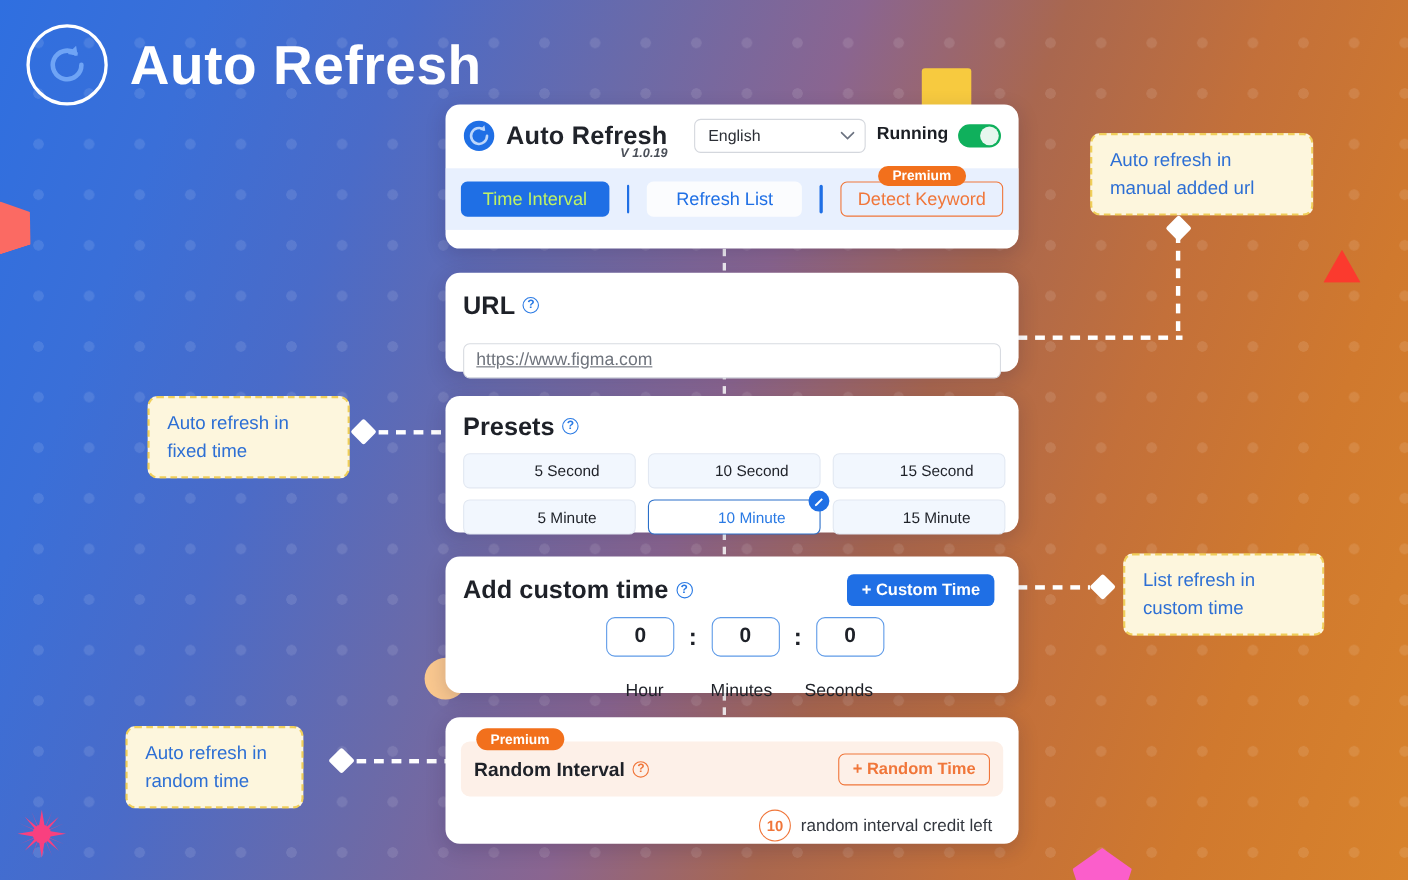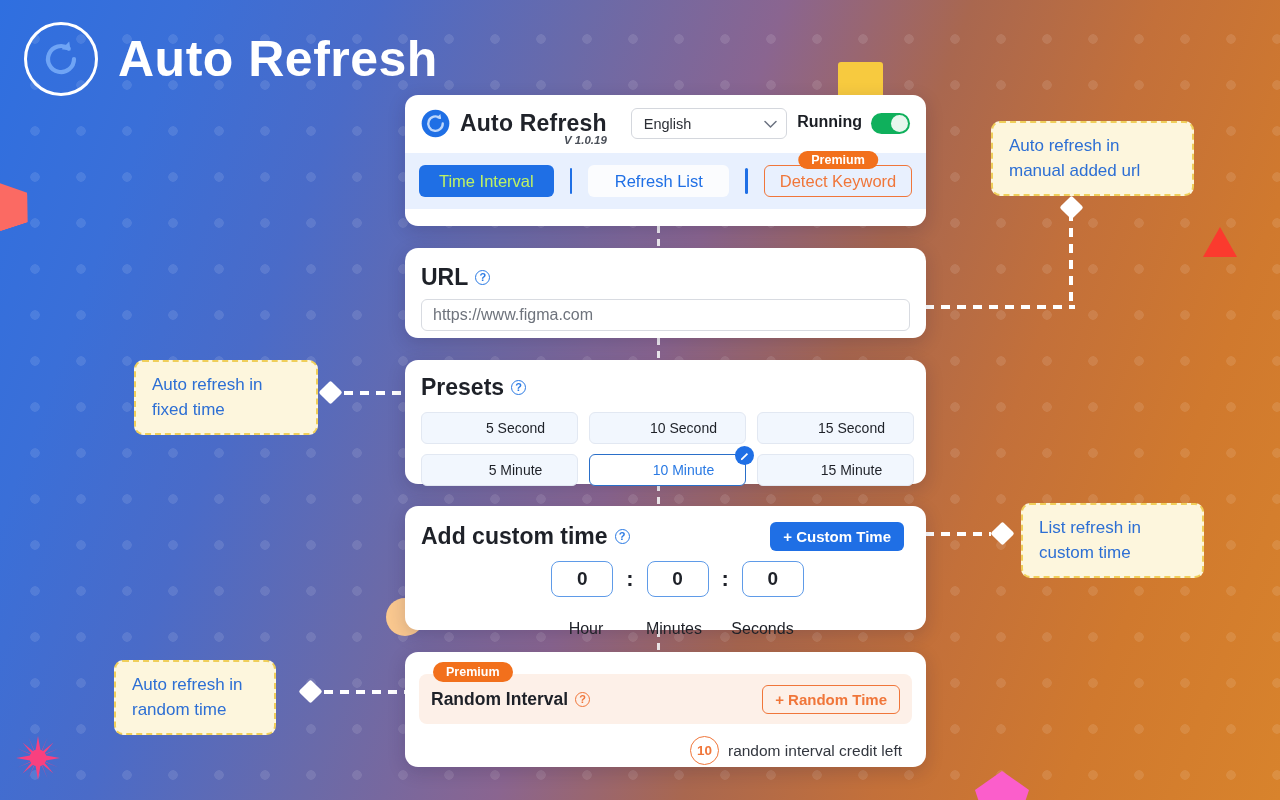--- a/index.html
+++ b/index.html
@@ -208,24 +208,24 @@
   .help-icon {
     width: 15px; height: 15px; border-radius: 50%;
     border: 1.4px solid #2a7ae4; color: #2a7ae4;
     font-size: 11px; font-weight: 700;
     display: flex; align-items: center; justify-content: center;
     line-height: 1;
   }
   .help-icon.orange { border-color: #f0763a; color: #f0763a; }
 
   #url-input {
-    margin-top: 8px; width: 489px; height: 32px;
+    margin-top: 21px; width: 489px; height: 32px;
     border: 1px solid #d8dbe1; border-radius: 6px;
     display: flex; align-items: center; padding: 0 11px;
-    font-size: 16px; color: #6e737c; background: #ffffff;
+    font-size: 16px; color: #6e737c; background: #ffffff; text-decoration: underline;
   }
 
   #preset-grid {
     margin-top: 11px;
     display: grid; grid-template-columns: repeat(3, 157px);
     gap: 10px 11px;
   }
   .preset-btn {
     height: 32px; border-radius: 6px;
     background: #f2f7fe; border: 1px solid #e2e8f2;

